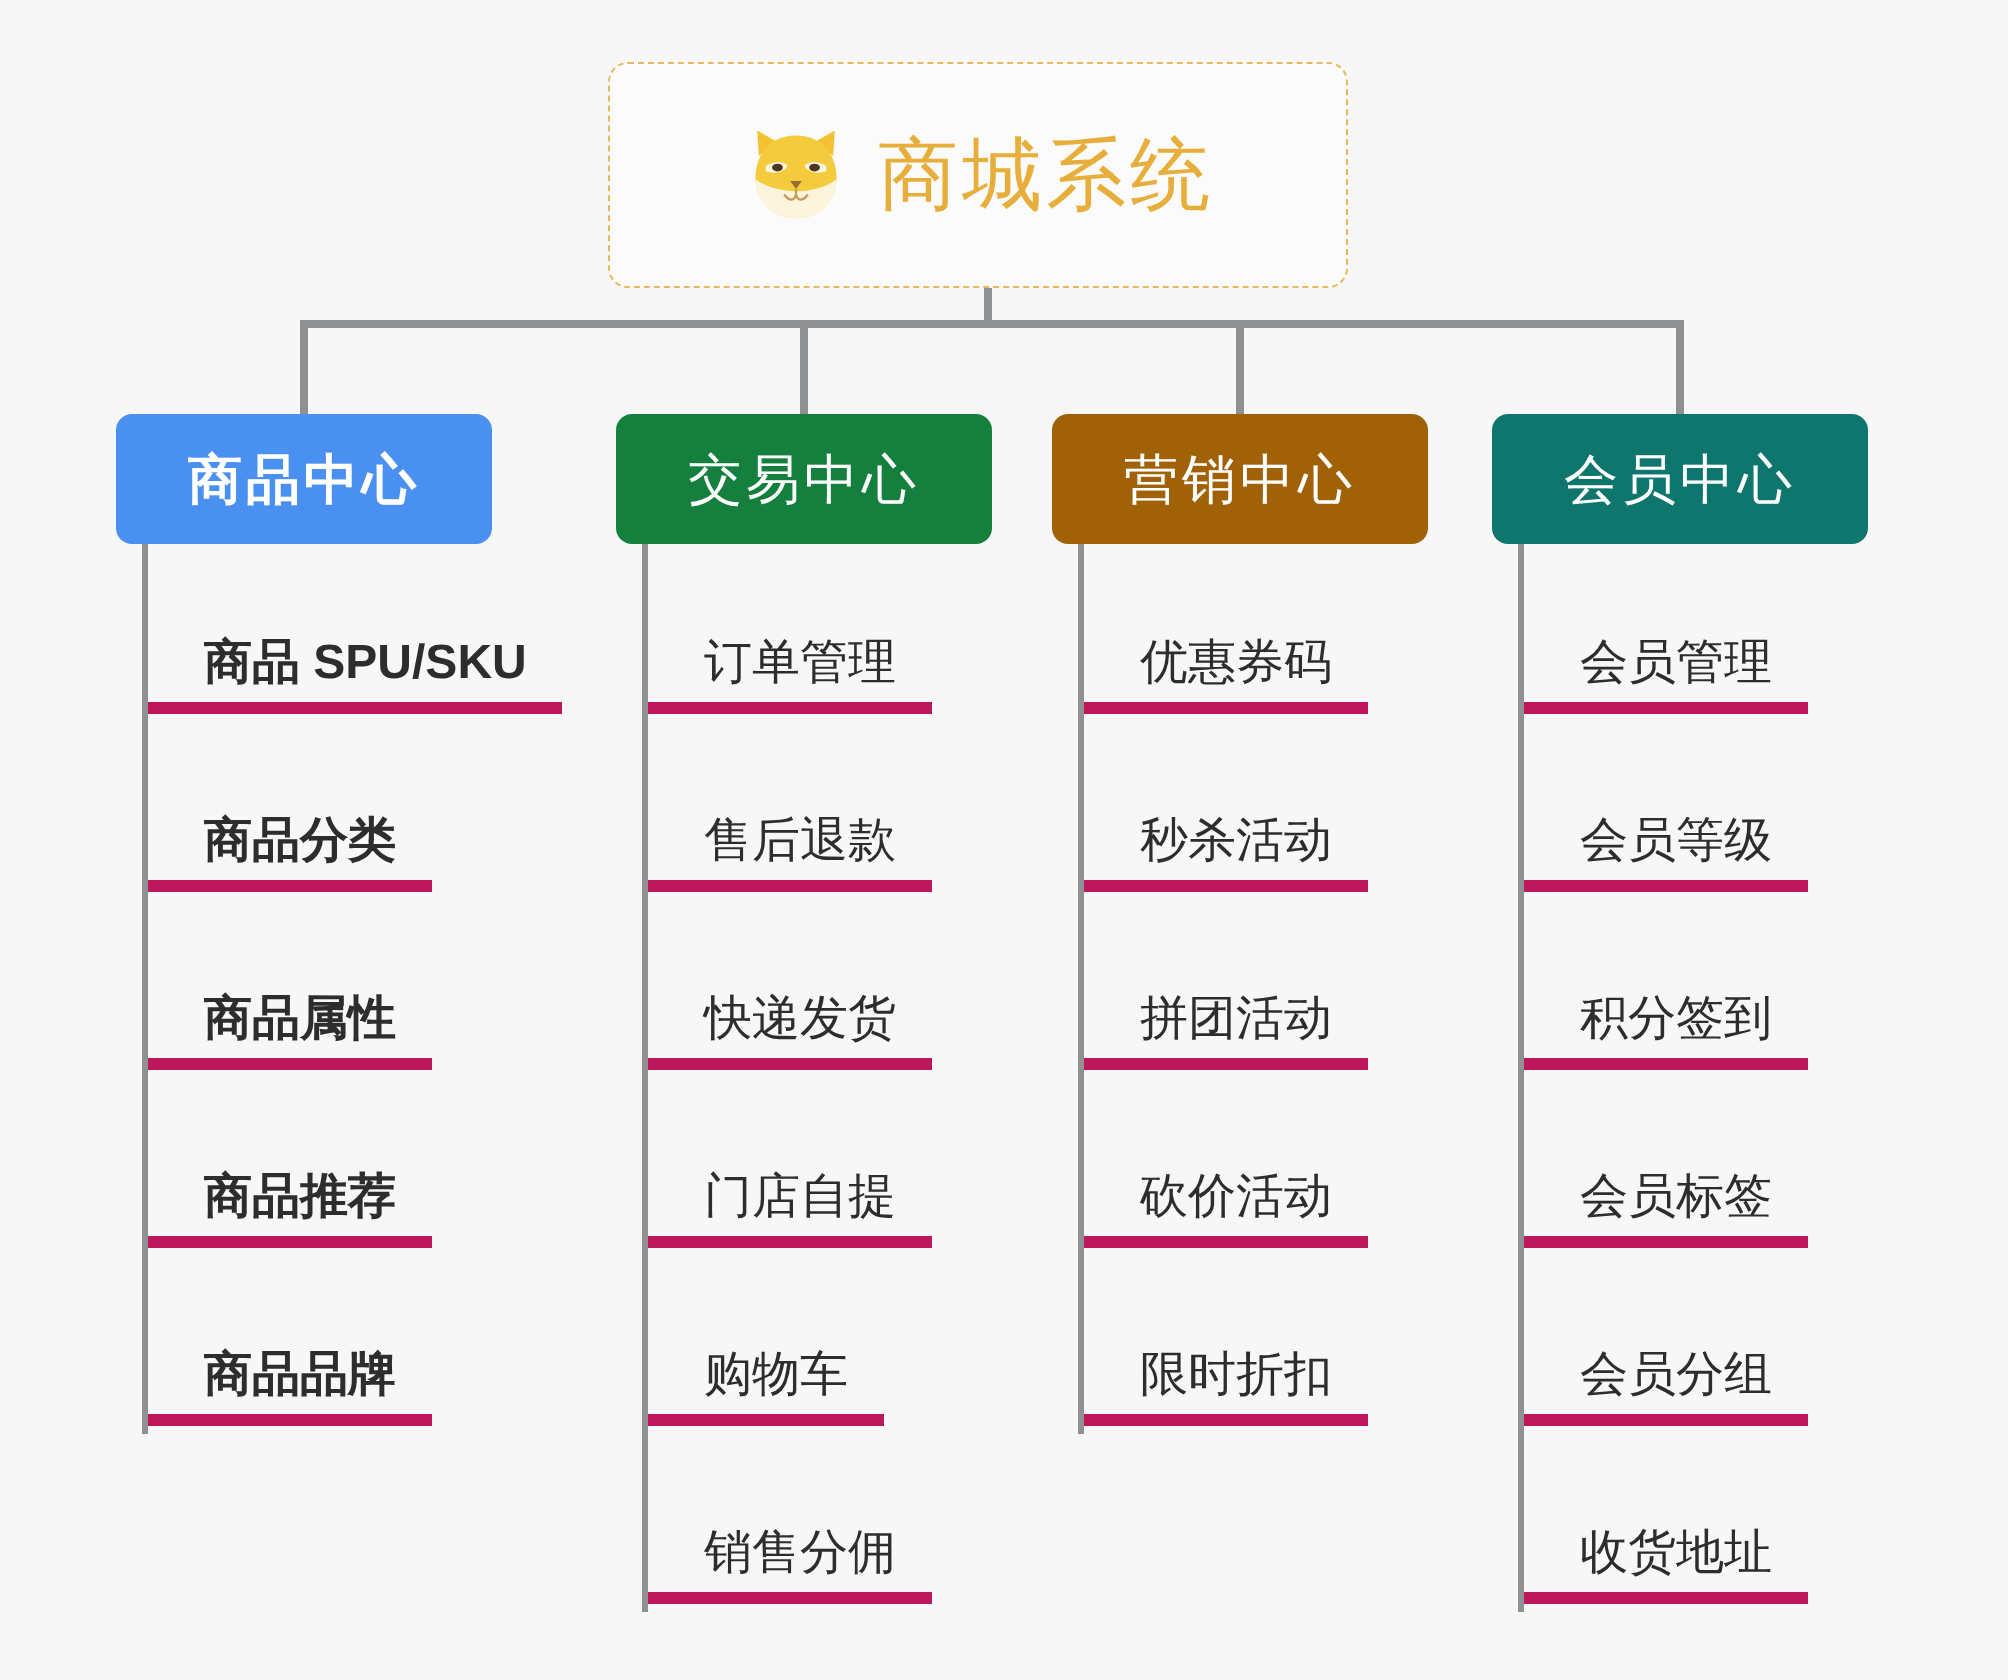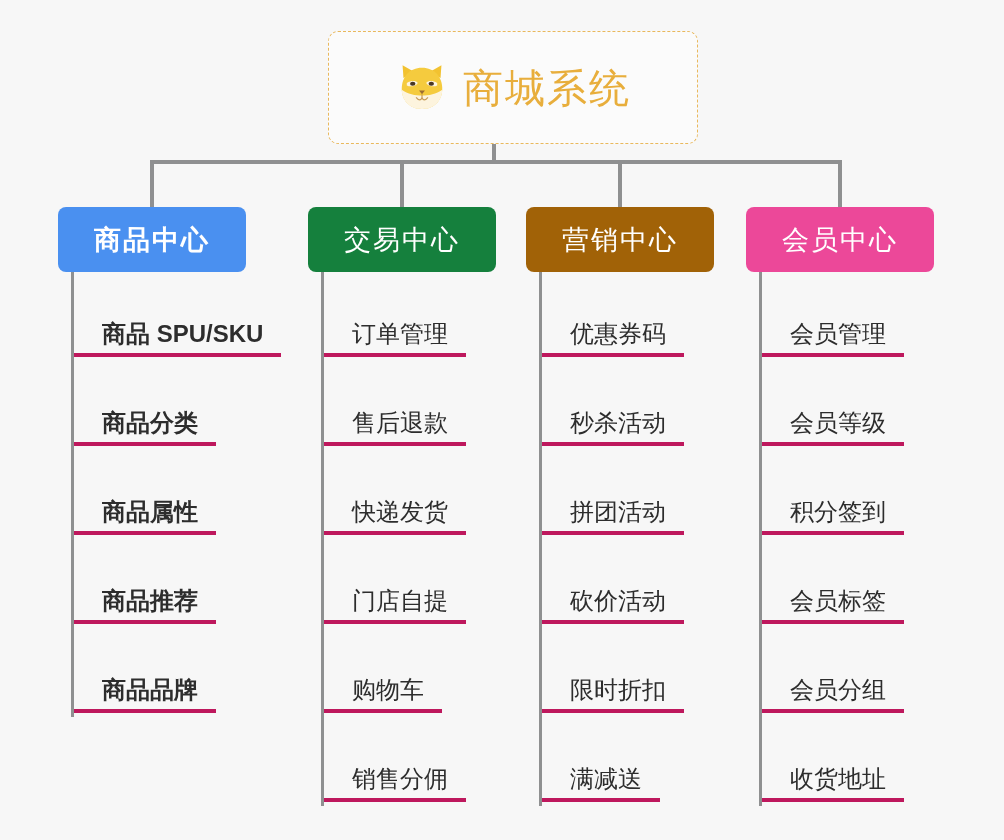--- a/index.html
+++ b/index.html
@@ -16,21 +16,21 @@
 
   #page {
     position: relative;
     width: 1004px;
     height: 840px;
   }
 
   
   .root-node {
     position: absolute;
-    left: 328px;
+    left: 304px;
     top: 31px;
     width: 370px;
     height: 113px;
     box-sizing: border-box;
     background: #fbfbfb;
     border: 1px dashed #e9b85c;
     border-radius: 10px;
     display: flex;
     align-items: center;
     justify-content: center;
@@ -111,21 +111,21 @@
     font-size: 24px;
     color: #2d2d2d;
     line-height: 1.1;
     padding: 0 18px 6px 28px;
     white-space: nowrap;
   }
   
   .cat-item { border-bottom: none; }
   .cat-item-inner {
     display: inline-block;
-    border-bottom: 4px solid #be185d;
+    border-bottom: 6px solid #be185d;
     margin-top: 46px;
   }
 </style>
 </head>
 <body>
 
 <div id="page">
 
   <div class="root-node">
     <svg class="mascot" viewBox="0 0 64 64" aria-hidden="true">
@@ -221,28 +221,25 @@
         </div>
       <div class="cat-item">
           <span class="cat-item-inner"><span class="cat-item-label">拼团活动</span></span>
         </div>
       <div class="cat-item">
           <span class="cat-item-inner"><span class="cat-item-label">砍价活动</span></span>
         </div>
       <div class="cat-item">
           <span class="cat-item-inner"><span class="cat-item-label">限时折扣</span></span>
         </div>
-      <div class="cat-item">
-          <span class="cat-item-inner"><span class="cat-item-label">满减送</span></span>
-        </div>
     </div>
   </div>
 
   <div class="col" style="left:746px;width:188px;">
-    <div class="cat-header" style="background:#ec4899;">
+    <div class="cat-header" style="background:#0f766e;">
       <span>会员中心</span>
     </div>
     <div class="cat-list">
       <div class="cat-item">
           <span class="cat-item-inner"><span class="cat-item-label">会员管理</span></span>
         </div>
       <div class="cat-item">
           <span class="cat-item-inner"><span class="cat-item-label">会员等级</span></span>
         </div>
       <div class="cat-item">

